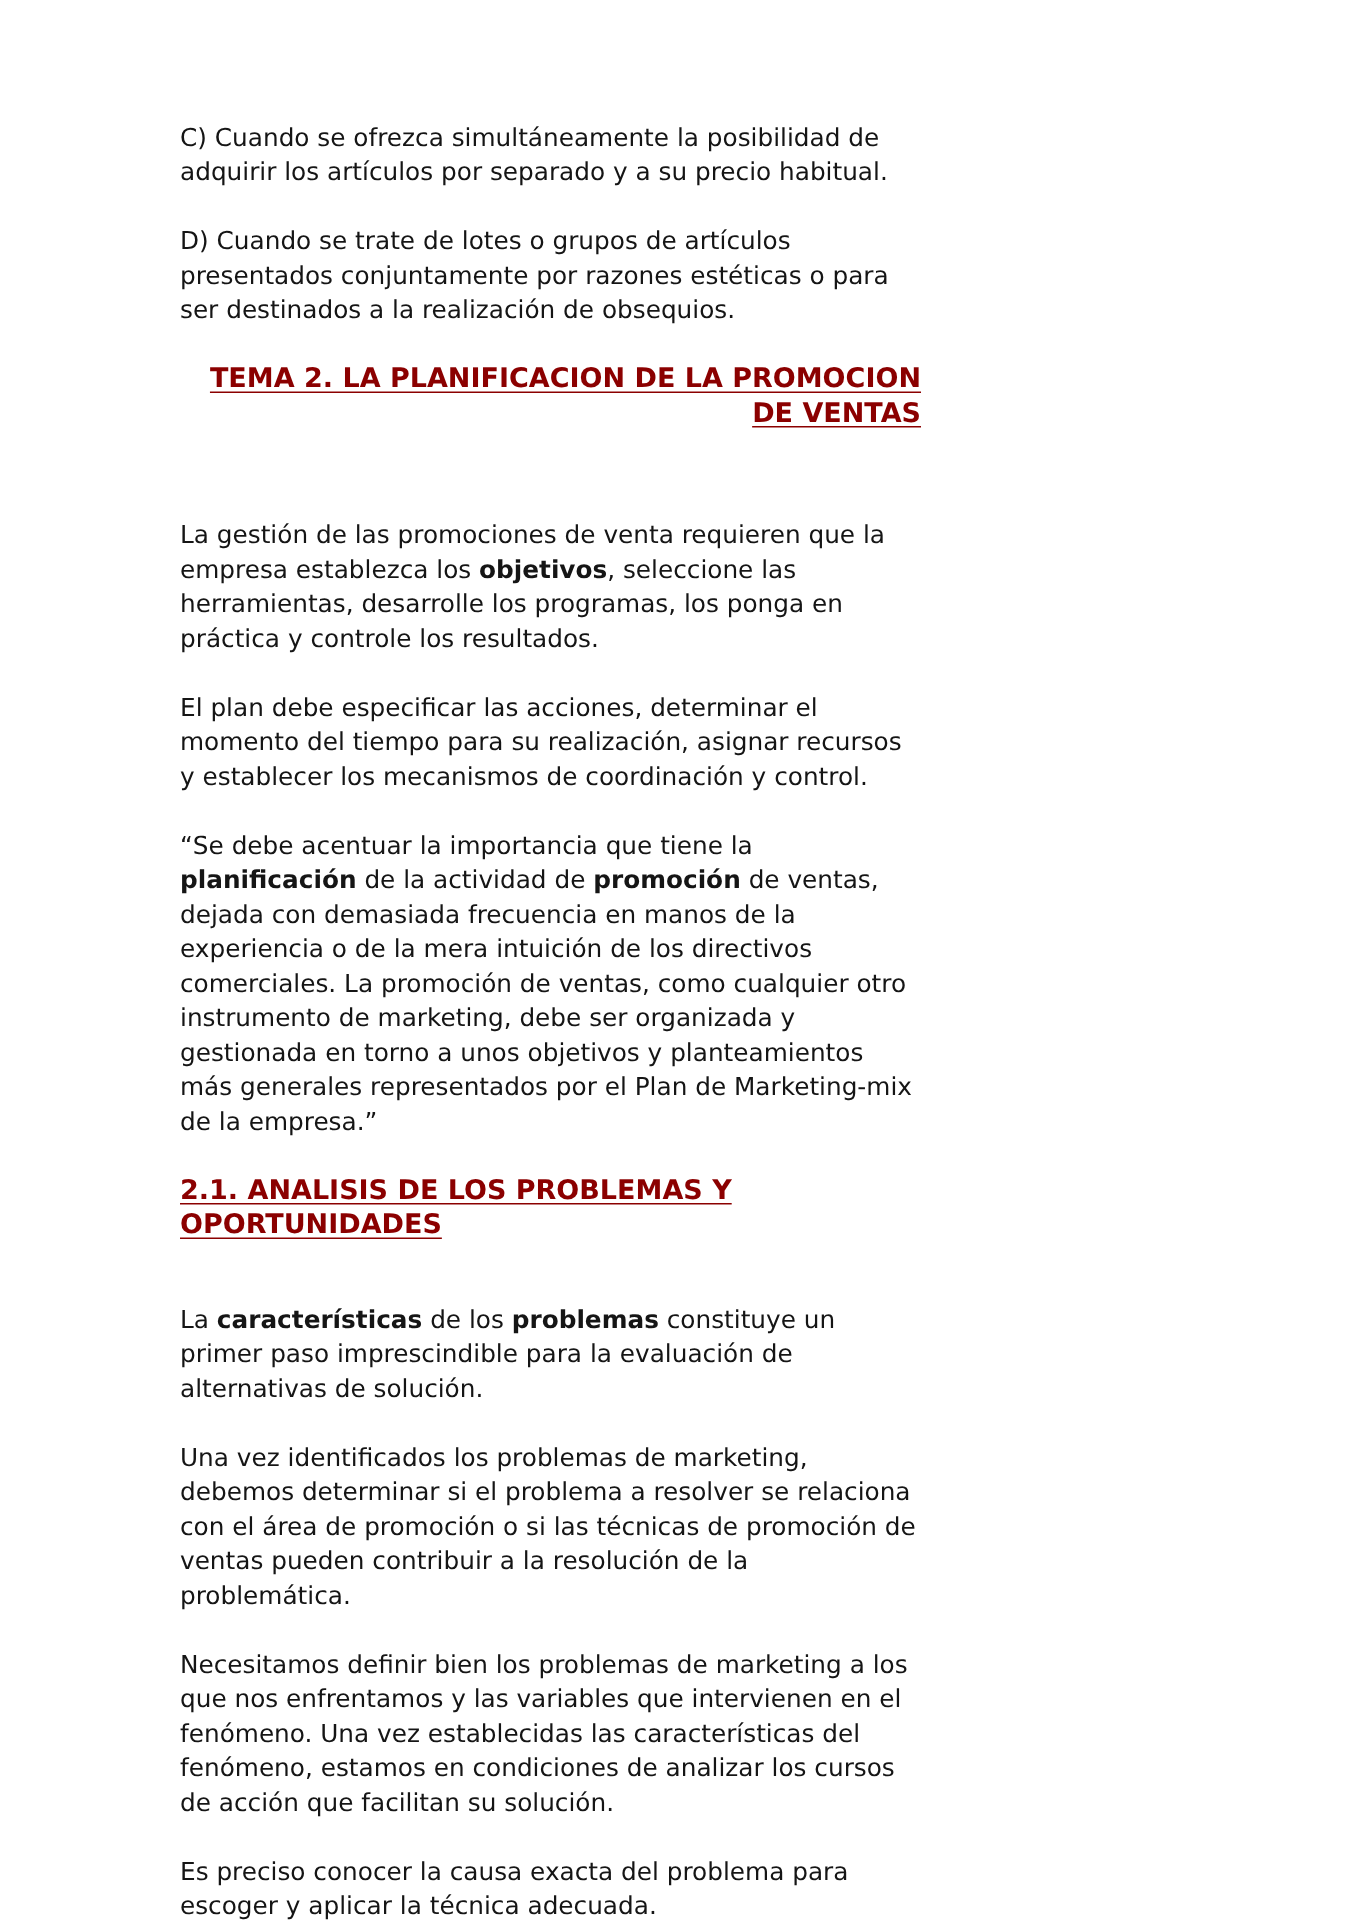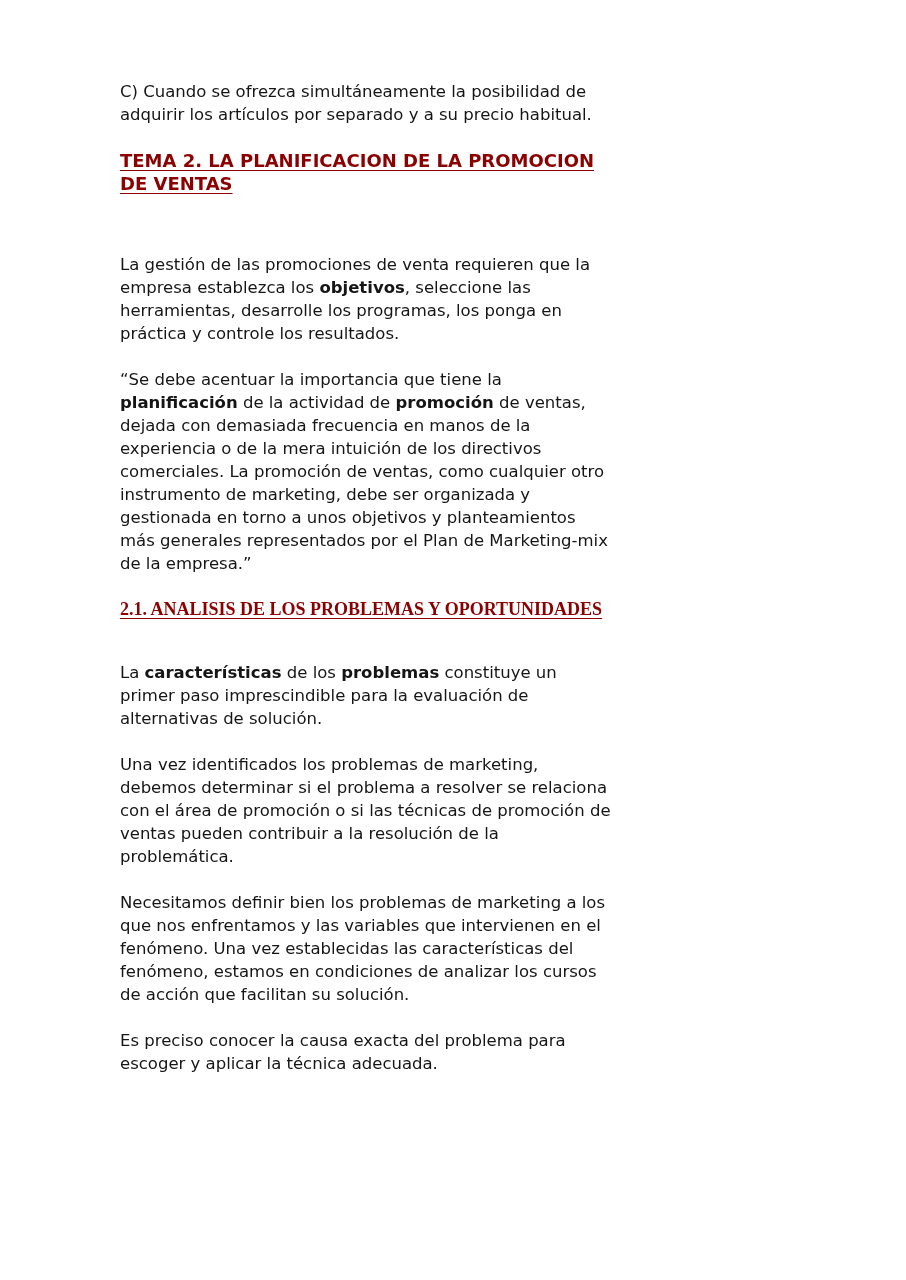--- a/index.html
+++ b/index.html
@@ -27,35 +27,37 @@
   .heading {
     font-size: 18px;
     line-height: 23px;
     font-weight: bold;
     color: #8b0000;
     text-decoration: underline;
     text-decoration-color: #8b0000;
     text-underline-offset: 3px;
     margin: 0;
   }
-  .heading-tema2 { margin: 0 0 58px 0; }
-  .heading-21   { margin: 0 0 40px 0; font-family: Liberation Serif, serif; }
+  .heading-tema2 { margin: 0 0 58px 0; text-align: right; }
+  .heading-21   { margin: 0 0 40px 0; }
 </style>
 </head>
 <body>
 
 <div class="doc">
 
   <p class="para">C) Cuando se ofrezca simultáneamente la posibilidad de adquirir los artículos por separado y a su precio habitual.</p>
 
+  <p class="para">D) Cuando se trate de lotes o grupos de artículos presentados conjuntamente por razones estéticas o para ser destinados a la realización de obsequios.</p>
 
   <h1 class="heading heading-tema2">TEMA 2. LA PLANIFICACION DE LA PROMOCION DE VENTAS</h1>
 
   <p class="para"><span>La gestión de las promociones de venta requieren que la empresa establezca los </span><b>objetivos</b><span>, seleccione las herramientas, desarrolle los programas, los ponga en práctica y controle los resultados.</span></p>
 
+  <p class="para">El plan debe especificar las acciones, determinar el momento del tiempo para su realización, asignar recursos y establecer los mecanismos de coordinación y control.</p>
 
 
   <p class="para"><span>“Se debe acentuar la importancia que tiene la </span><b>planificación</b><span> de la actividad de </span><b>promoción</b><span> de ventas, dejada con demasiada frecuencia en manos de la experiencia o de la mera intuición de los directivos comerciales. La promoción de ventas, como cualquier otro instrumento de marketing, debe ser organizada y gestionada en torno a unos objetivos y planteamientos más generales representados por el Plan de Marketing-mix de la empresa.”</span></p>
 
   <h2 class="heading heading-21">2.1. ANALISIS DE LOS PROBLEMAS Y OPORTUNIDADES</h2>
 
   <p class="para"><span>La </span><b>características</b><span> de los </span><b>problemas</b><span> constituye un primer paso imprescindible para la evaluación de alternativas de solución.</span></p>
 
   <p class="para">Una vez identificados los problemas de marketing, debemos determinar si el problema a resolver se relaciona con el área de promoción o si las técnicas de promoción de ventas pueden contribuir a la resolución de la problemática.</p>
 

